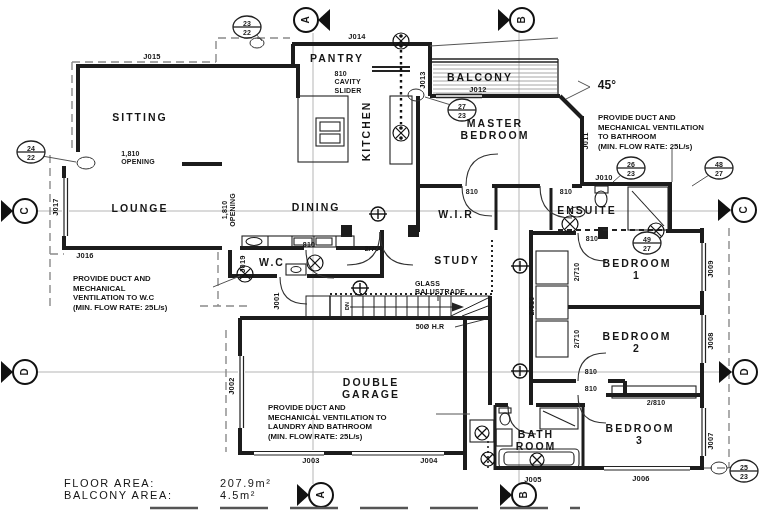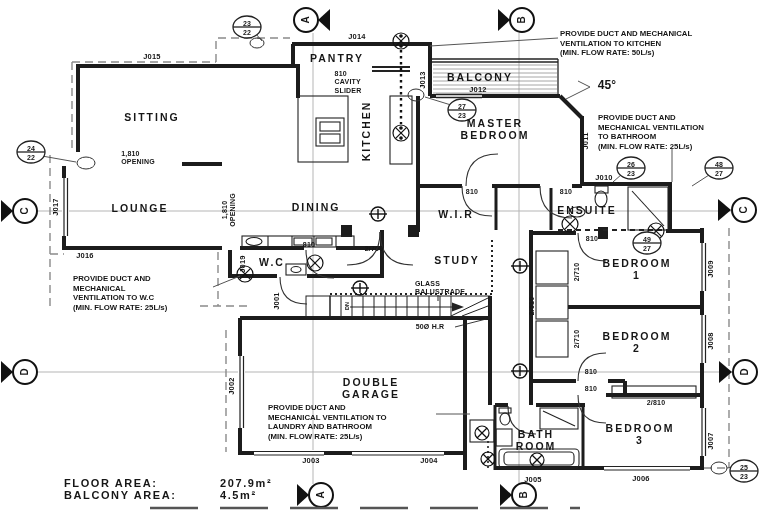--- a/index.html
+++ b/index.html
@@ -8,21 +8,21 @@
   svg{position:absolute;left:0;top:0;}
   .t{position:absolute;color:#161616;white-space:pre-line;text-align:center;
      transform:translate(-50%,-50%);line-height:1.18;}
   .room{font-size:10.5px;font-weight:bold;letter-spacing:2px;}
   .dim{font-size:7px;font-weight:bold;letter-spacing:.2px;}
   .jl{font-size:7.5px;font-weight:bold;letter-spacing:.2px;}
   .vert{transform:translate(-50%,-50%) rotate(-90deg);}
   .note{font-size:7.8px;font-weight:bold;text-align:left;transform:none;line-height:1.22;}
   .tagnum{font-size:7px;font-weight:bold;line-height:1;}
   .seclet{font-size:10px;font-weight:bold;}
-  .foot{font-size:11px;font-weight:bold;letter-spacing:1.6px;text-align:center;transform:none;}
+  .foot{font-size:11px;font-weight:normal;letter-spacing:1.6px;text-align:center;transform:none;}
   .tiny{font-size:5.5px;font-weight:bold;}
 </style>
 </head>
 <body>
 
 <div class="sheet">
 
 <svg width="768" height="512" viewBox="0 0 768 512">
 
   <g stroke="#b5b5b5" stroke-width="1">
@@ -381,21 +381,21 @@
         <polygon points="1,361 1,383 13,372" fill="#111" stroke="none"></polygon>
     <circle cx="744" cy="210" r="12"></circle>
         <polygon points="718,199 718,221 731,210" fill="#111" stroke="none"></polygon>
     <circle cx="745" cy="372" r="12"></circle>
         <polygon points="719,361 719,383 732,372" fill="#111" stroke="none"></polygon>
   </g>
 
   <path d="M150 508 H580" stroke="#555" stroke-width="2.4" stroke-dasharray="48 22" fill="none"></path>
 </svg>
 
-<div class="t room" style="left:152px;top:117px">SITTING</div>
+<div class="t room" style="left:140px;top:117px">SITTING</div>
 <div class="t room" style="left:140px;top:208px">LOUNGE</div>
 <div class="t room" style="left:316px;top:207px">DINING</div>
 <div class="t room vert" style="left:366px;top:131px">KITCHEN</div>
 <div class="t room" style="left:337px;top:58px">PANTRY</div>
 <div class="t room" style="left:480px;top:77px">BALCONY</div>
 <div class="t room" style="left:495px;top:129px">MASTER
 BEDROOM</div>
 <div class="t room" style="left:456px;top:214px">W.I.R</div>
 <div class="t room" style="left:457px;top:260px">STUDY</div>
 <div class="t room" style="left:587px;top:210px">ENSUITE</div>
@@ -447,23 +447,20 @@
 <div class="t dim vert" style="left:577px;top:272px">2/710</div>
 <div class="t dim vert" style="left:577px;top:339px">2/710</div>
 <div class="t dim vert" style="left:532px;top:306px">2/510</div>
 <div class="t dim" style="left:656px;top:403px">2/810</div>
 <div class="t dim" style="left:430px;top:327px">50Ø H.R</div>
 <div class="t dim" style="left:440px;top:288px;text-align:left">GLASS
 BALUSTRADE</div>
 <div class="t dim" style="left:607px;top:85px;font-size:12px">45°</div>
 <div class="t tiny vert" style="left:347px;top:306px">DN</div>
 
-<div class="t note" style="left:560px;top:29px">PROVIDE DUCT AND MECHANICAL
-VENTILATION TO KITCHEN
-(MIN. FLOW RATE: 50L/s)</div>
 <div class="t note" style="left:598px;top:113px">PROVIDE DUCT AND
 MECHANICAL VENTILATION
 TO BATHROOM
 (MIN. FLOW RATE: 25L/s)</div>
 <div class="t note" style="left:73px;top:274px">PROVIDE DUCT AND
 MECHANICAL
 VENTILATION TO W.C
 (MIN. FLOW RATE: 25L/s)</div>
 <div class="t note" style="left:268px;top:403px">PROVIDE DUCT AND
 MECHANICAL VENTILATION TO

